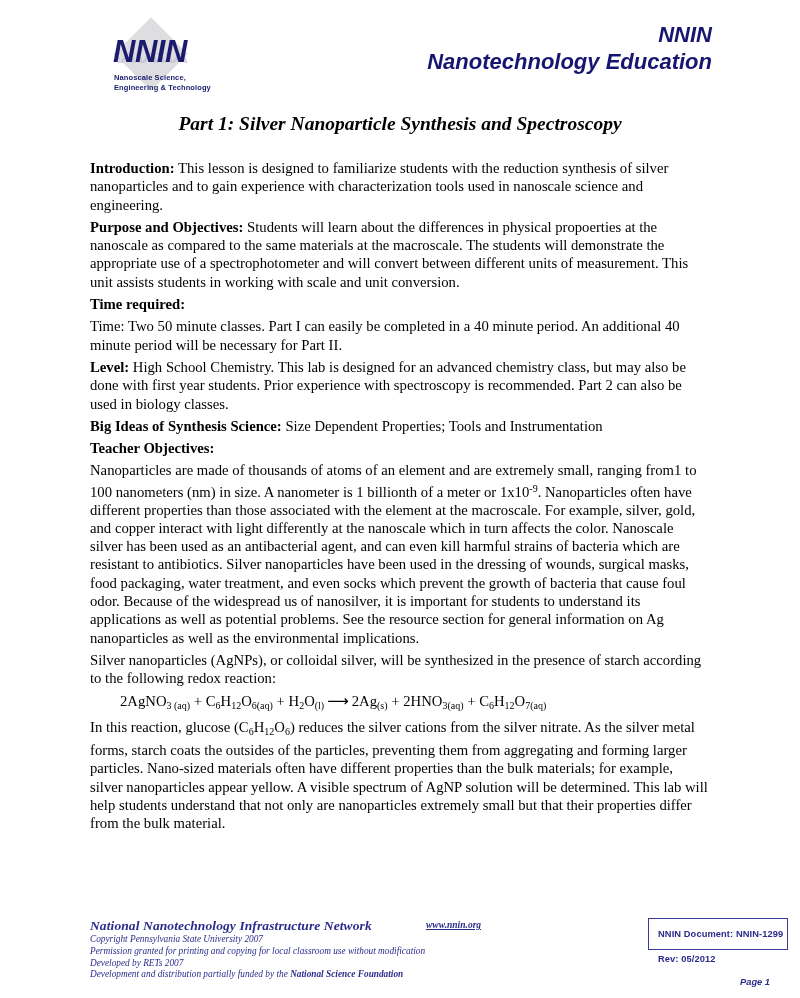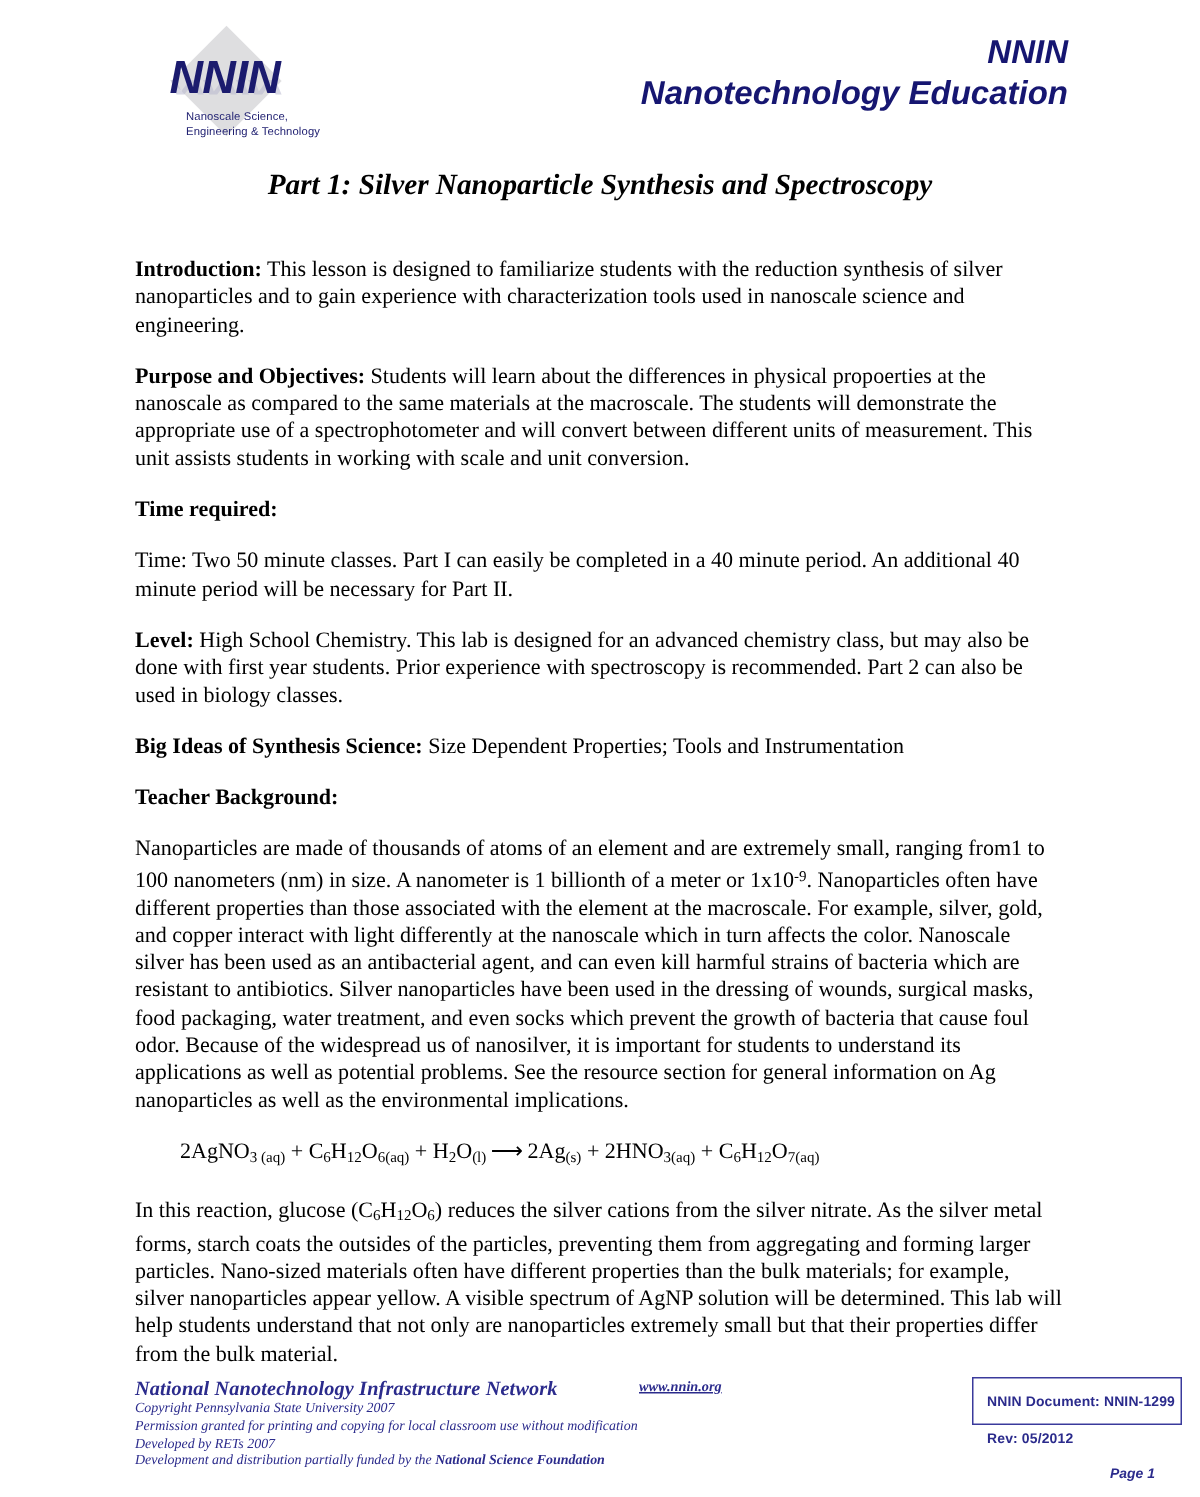--- a/index.html
+++ b/index.html
@@ -71,24 +71,24 @@
     font-size: 31px;
     letter-spacing: -0.5px;
     color: #b9b9cf;
     line-height: 1;
     transform: scaleY(-0.45);
     transform-origin: top left;
     opacity: .55;
   }
   .logo-tag {
     position: absolute;
-    left: 11px;
+    left: 1px;
     top: 47px;
     font-family: "Liberation Sans", sans-serif;
-    font-weight: normal;
+    font-weight: bold;
     font-size: 7.5px;
     line-height: 10px;
     color: #1b1b6e;
     letter-spacing: .1px;
     width: 140px;
   }
 
   .header-title {
     position: absolute;
     right: 88px;
@@ -120,21 +120,21 @@
   .body-area {
     position: absolute;
     left: 90px;
     top: 155px;
     width: 618px;
     font-size: 14.7px;
     line-height: 18.3px;
     text-align: left;
   }
   .body-area p {
-    margin: 16px 0 0 0;
+    margin: 4px 0 0 0;
   }
   .blk { margin-bottom: 15px; }
   .blk-tight { margin-bottom: 0px; }
   .lbl { font-weight: bold; }
   .eq {
     text-align: left;
     margin: 2px 0 0 0;
     padding-left: 30px;
   }
   sub { font-size: 10px; vertical-align: -0.25em; }
@@ -248,27 +248,28 @@
 
     <p class="blk">
       <span class="lbl">Level:</span><span>  High School Chemistry. This lab is designed for an advanced chemistry class, but may also be done with first year students.  Prior experience with spectroscopy is recommended. Part 2 can also be used in biology classes.</span>
     </p>
 
     <p class="blk">
       <span class="lbl">Big Ideas of Synthesis Science:</span><span> Size Dependent Properties; Tools and Instrumentation</span>
     </p>
 
     <p class="blk-tight">
-      <span class="lbl">Teacher Background:</span>
+      <span class="lbl">Teacher Objectives:</span>
     </p>
 
     <p class="blk">
       <span>Nanoparticles are made of thousands of atoms of an element and are extremely small, ranging from1 to 100 nanometers (nm) in size. A nanometer is 1 billionth of a meter or 1x10</span><sup>-9</sup><span>. Nanoparticles often have different properties than those associated with the element at the macroscale.  For example, silver, gold, and copper interact with light differently at the nanoscale which in turn affects the color. Nanoscale silver has been used as an antibacterial agent, and can even kill harmful strains of bacteria which are resistant to antibiotics.  Silver nanoparticles have been used in the dressing of wounds, surgical masks, food packaging, water treatment, and even socks which prevent the growth of bacteria that cause foul odor.  Because of the widespread us of nanosilver, it is important for students to understand its applications as well as potential problems.  See the resource section for general information on Ag nanoparticles as well as the environmental implications.</span>
     </p>
 
+    <p class="blk-tight">Silver nanoparticles (AgNPs), or colloidal silver, will be synthesized in the presence of starch according to the following redox reaction:</p>
 
     <p class="eq">
       <span>2AgNO</span><sub>3 (aq)</sub><span> + </span><span>C</span><sub>6</sub><span>H</span><sub>12</sub><span>O</span><sub>6(aq)</sub><span> + </span><span>H</span><sub>2</sub><span>O</span><sub>(l)</sub><span class="arrow">⟶</span><span>2Ag</span><sub>(s)</sub><span> + </span><span>2HNO</span><sub>3(aq)</sub><span> + </span><span>C</span><sub>6</sub><span>H</span><sub>12</sub><span>O</span><sub>7(aq)</sub>
     </p>
 
     <p class="blk">
       <span>In this reaction, glucose (C</span><sub>6</sub><span>H</span><sub>12</sub><span>O</span><sub>6</sub><span>) reduces the silver cations from the silver nitrate.  As the silver metal forms, starch coats the outsides of the particles, preventing them from aggregating and forming larger particles.  Nano-sized materials often have different properties than the bulk materials; for example, silver nanoparticles appear yellow.  A visible spectrum of AgNP solution will be determined.  This lab will help students understand that not only are nanoparticles extremely small but that their properties differ from the bulk material.</span>
     </p>
 
   </div>

